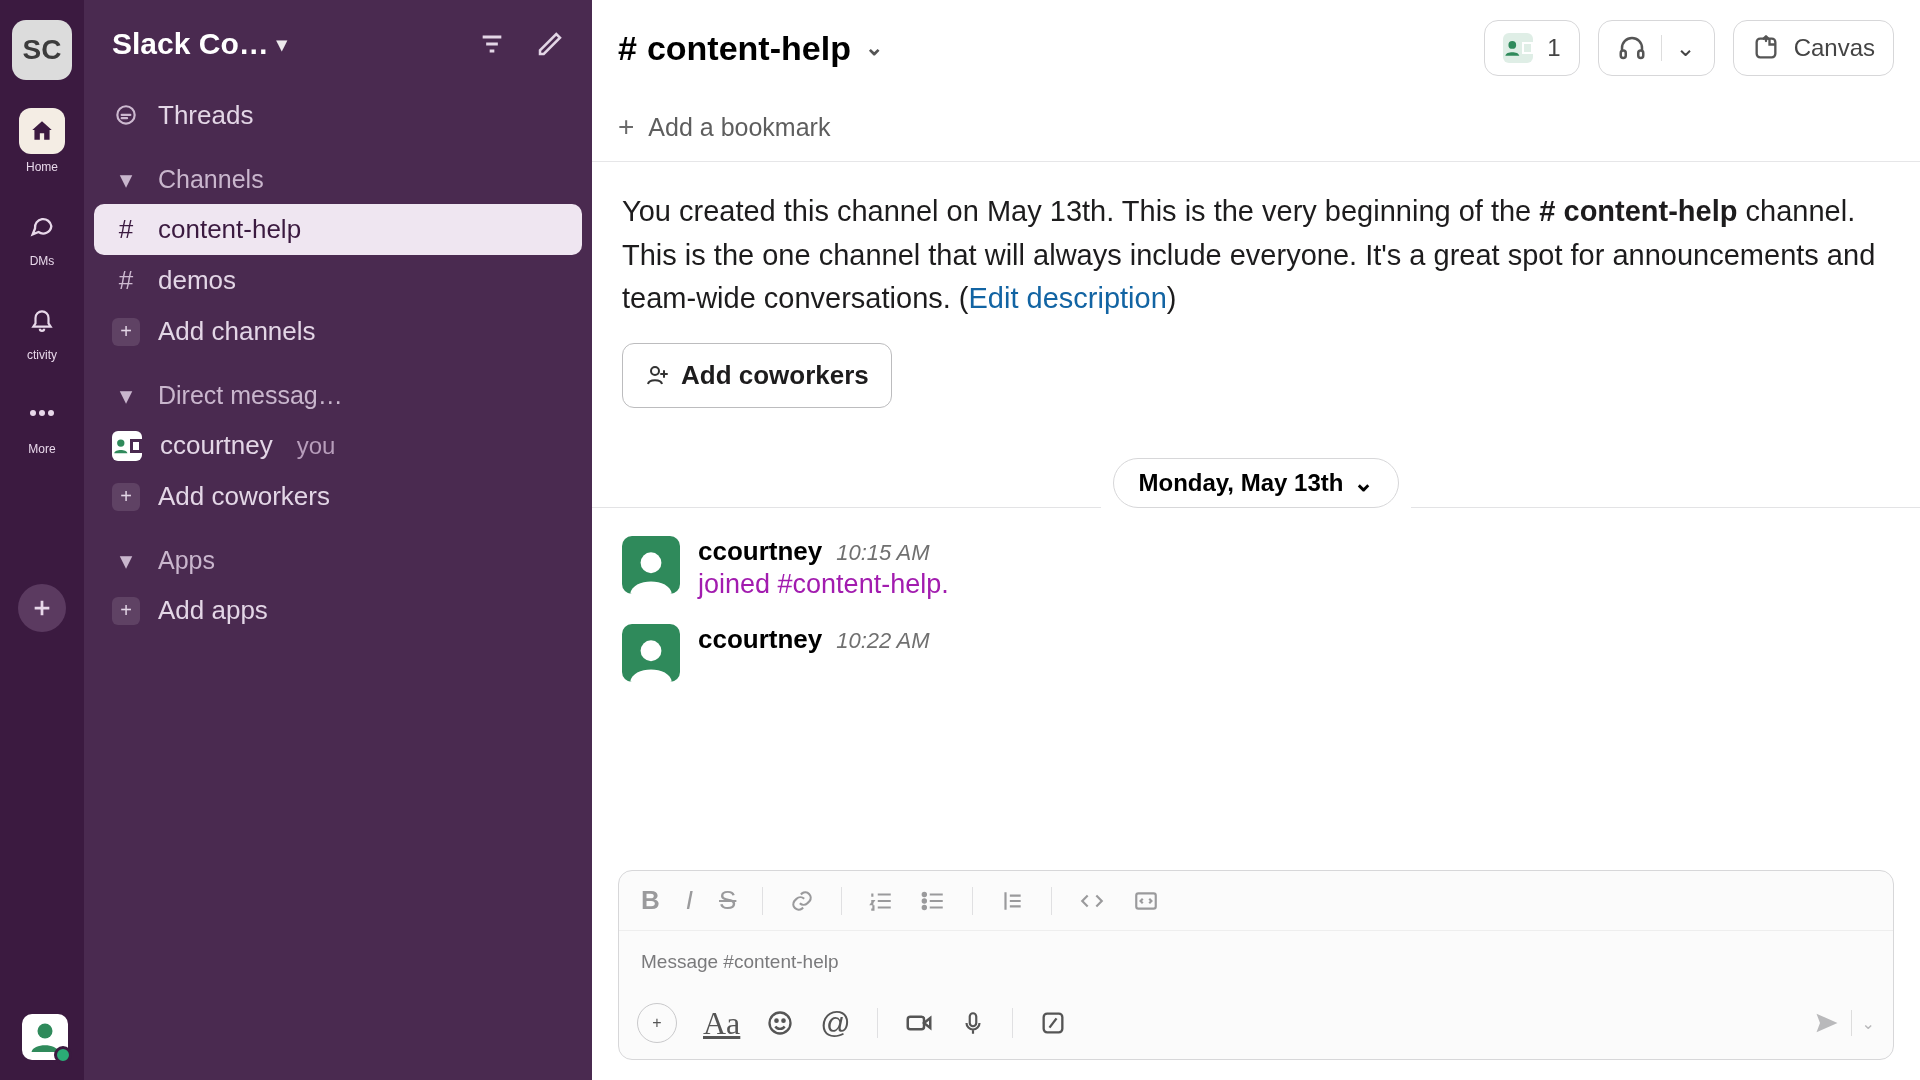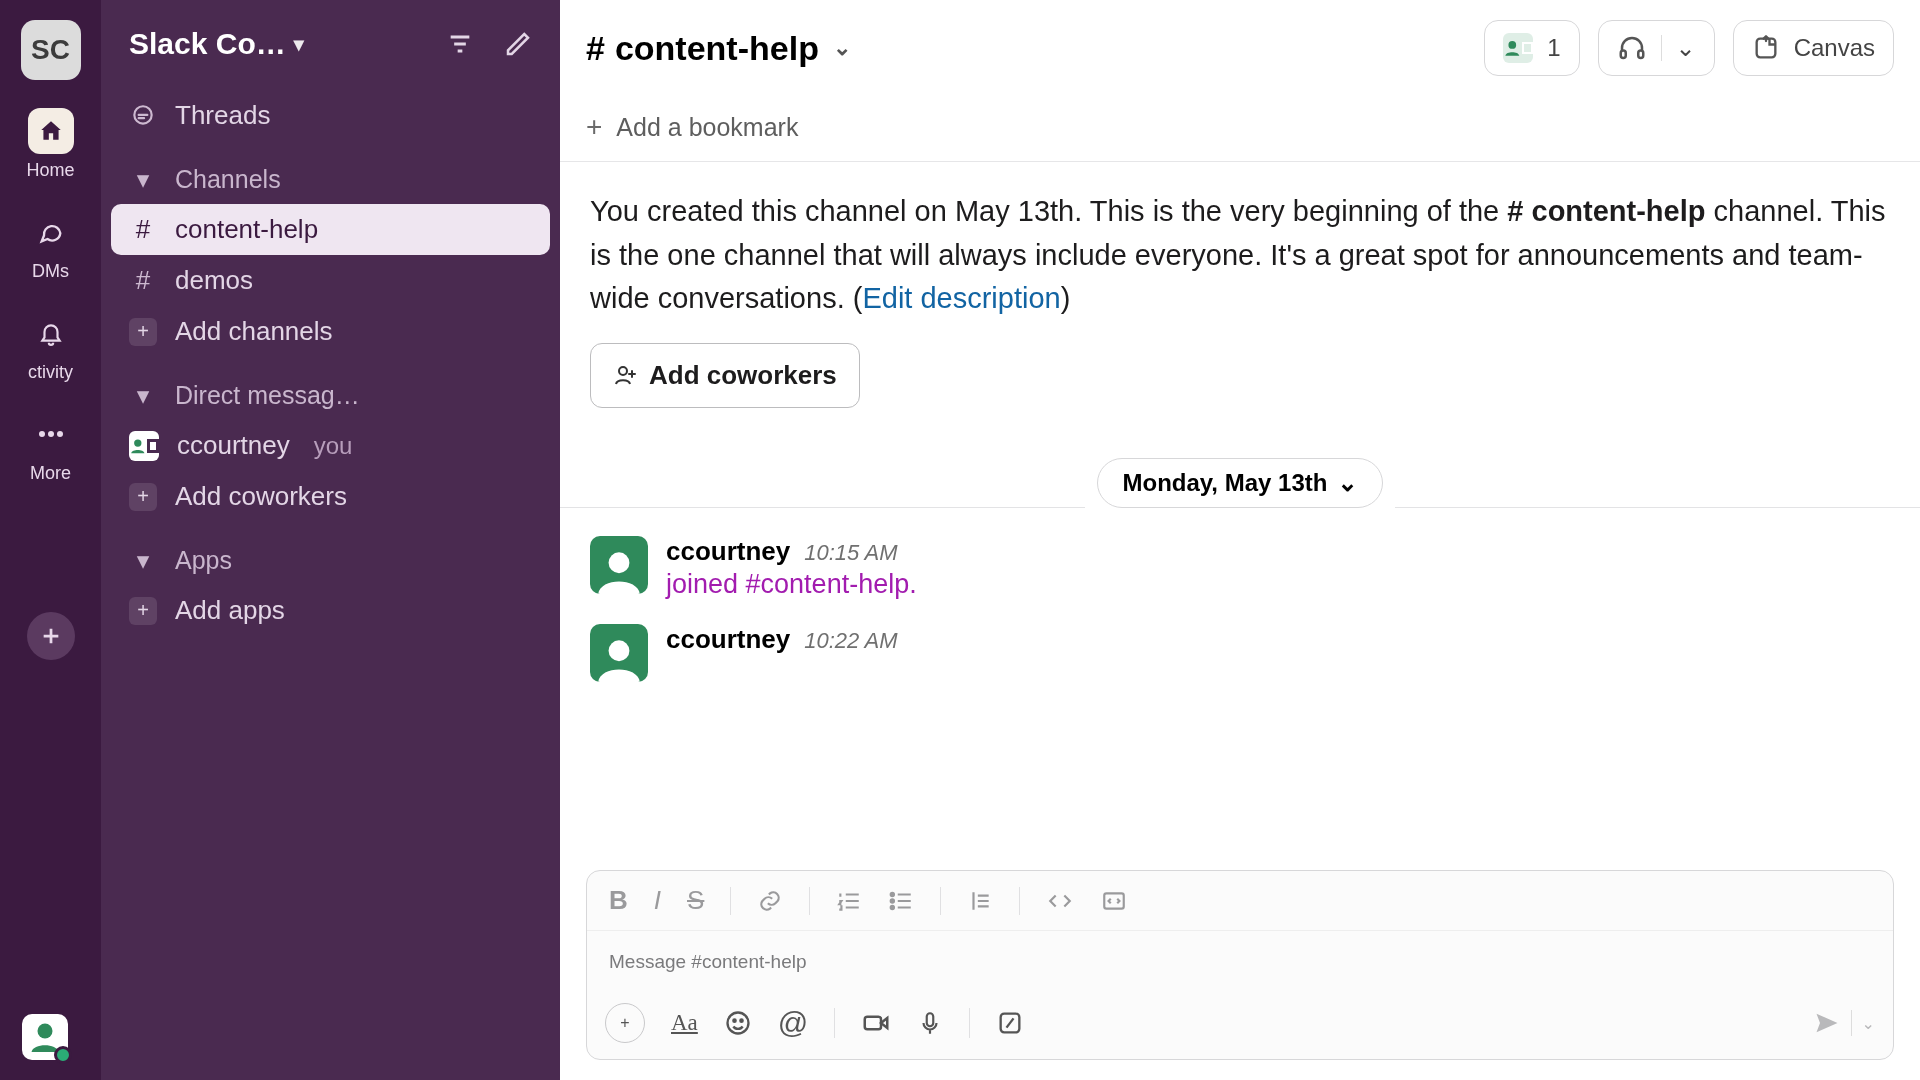--- a/index.html
+++ b/index.html
@@ -1,30 +1,30 @@
 <!DOCTYPE html>
 <html><head>
 <meta charset="utf-8">
 <style>
   * { box-sizing: border-box; margin: 0; padding: 0; font-family: -apple-system, BlinkMacSystemFont, "Segoe UI", Helvetica, Arial, sans-serif; }
   html, body { width: 1920px; height: 1080px; overflow: hidden; }
   body { display: flex; background:#fff; }
 
   
-  .rail { width: 101px; background:#3b1a40; display:flex; flex-direction:column; align-items:center; padding-top:20px; gap:28px; color:#e8d8ea; position:relative; }
+  .rail { width: 84px; background:#3b1a40; display:flex; flex-direction:column; align-items:center; padding-top:20px; gap:28px; color:#e8d8ea; position:relative; }
   .rail .ws-badge { width:60px; height:60px; border-radius:14px; background:#dcdcdc; color:#3c3c3c; font-weight:800; font-size:28px; display:flex; align-items:center; justify-content:center; }
-  .rail .item { display:flex; flex-direction:column; align-items:center; gap:6px; font-size:18px; width:100%; }
+  .rail .item { display:flex; flex-direction:column; align-items:center; gap:6px; font-size:12px; width:100%; }
   .rail .item .ic { width:46px; height:46px; border-radius:12px; display:flex; align-items:center; justify-content:center; background:transparent; }
   .rail .item.active .ic { background:#f4ede4; color:#3b1a40; }
   .rail .plus-circle { width:48px; height:48px; border-radius:50%; background:#5b3a60; display:flex; align-items:center; justify-content:center; color:#e8d8ea; margin-top:100px; }
   .rail .user-dot { width:46px; height:46px; border-radius:10px; background:#fff; position:absolute; bottom:20px; left:22px; display:flex; align-items:center; justify-content:center; }
   .rail .user-dot svg{ width:36px; height:36px;}
   .rail .presence { position:absolute; right:-4px; bottom:-4px; width:18px; height:18px; border-radius:50%; background:#2BAC76; border:3px solid #3b1a40; }
 
-  .sidebar { width:459px; background:#4a2a50; color:#e3d6e6; display:flex; flex-direction:column; padding:14px 10px; }
+  .sidebar { width:508px; background:#4a2a50; color:#e3d6e6; display:flex; flex-direction:column; padding:14px 10px; }
   .sb-head { display:flex; align-items:center; gap:14px; padding:8px 10px 24px 18px; }
   .ws-name { font-size:30px; font-weight:800; color:#fff; flex:1; display:flex; align-items:center; gap:8px; white-space:nowrap; overflow:hidden; text-overflow:ellipsis;}
   .ws-name .chev{ font-size:20px; opacity:.9;}
   .sb-iconbtn { width:44px; height:44px; display:flex; align-items:center; justify-content:center; border-radius:8px; color:#e3d6e6; }
 
   .nav-row { display:flex; align-items:center; gap:18px; padding:10px 18px; border-radius:10px; font-size:26px; cursor:pointer; }
   .nav-row .ic { width:28px; display:flex; justify-content:center; color:#cdb9d0;}
   .nav-row.section { color:#c9b6cd; font-size:25px; margin-top:14px;}
   .nav-row.section .ic{ color:#c9b6cd;}
   .nav-row.channel { padding-left:18px;}
@@ -354,21 +354,21 @@
         <span>
             <svg width="28" height="26" viewBox="0 0 24 24" fill="none" stroke="currentColor" stroke-width="2">
               <rect x="3" y="5" width="18" height="14" rx="2"></rect>
               <path d="M9 10l-2 2 2 2M15 10l2 2-2 2"></path>
             </svg>
           </span>
       </div>
       <div class="input-row">Message #content-help</div>
       <div class="action-row">
         <span class="circ">+</span>
-        <span style="font-family:serif;font-size:23px;text-decoration:underline;">Aa</span>
+        <span style="font-family:serif;font-size:32px;text-decoration:underline;">Aa</span>
         <span>
             <svg width="28" height="28" viewBox="0 0 24 24" fill="none" stroke="currentColor" stroke-width="2">
               <circle cx="12" cy="12" r="9"></circle>
               <circle cx="9" cy="10" r="1" fill="currentColor"></circle>
               <circle cx="15" cy="10" r="1" fill="currentColor"></circle>
               <path d="M8 15c1 1.5 2.5 2 4 2s3-.5 4-2"></path>
             </svg>
           </span>
         <span style="font-size:30px;">@</span>
         <span class="sep"></span>

